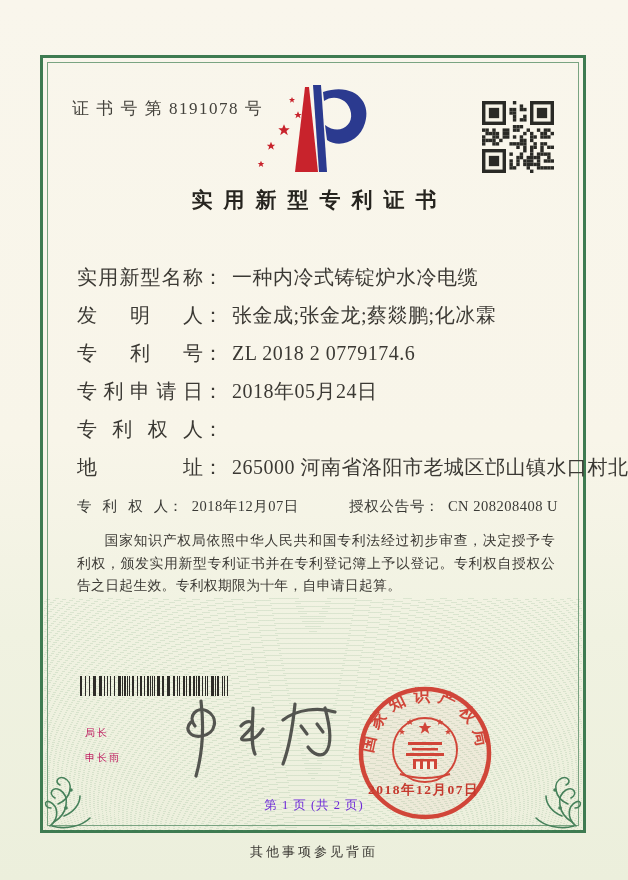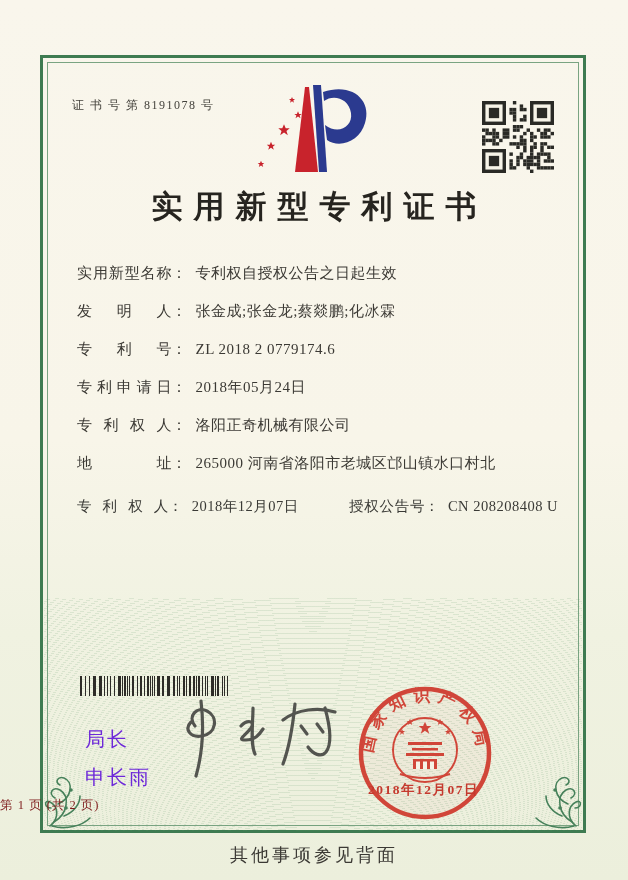--- a/index.html
+++ b/index.html
@@ -5,47 +5,47 @@
   html,body{margin:0;padding:0;}
   body{
     width:628px;height:880px;position:relative;overflow:hidden;
     background:linear-gradient(180deg,#f9f6ec 0%,#f8f5e9 50%,#f0f2e1 72%,#ecefdc 100%);
     font-family:"Liberation Serif","DejaVu Serif",serif;color:#3a3a36;
   }
   .frame{position:absolute;left:40px;top:55px;width:546px;height:778px;border:3px solid #3e7b51;box-sizing:border-box;}
   .frame-inner{position:absolute;left:4px;top:4px;right:4px;bottom:4px;border:1px solid #7aa482;}
   .guilloche{position:absolute;left:44px;top:598px;width:538px;height:233px;
     background:repeating-radial-gradient(140% 120% at 50% 140%,rgba(90,150,100,.15) 0 1px,rgba(0,0,0,0) 1px 4.5px);}
-  .cert-no{position:absolute;left:72px;top:97px;font-size:12px;letter-spacing:1.5px;color:#44423c;}
+  .cert-no{position:absolute;left:72px;top:97px;font-size:17px;letter-spacing:1.5px;color:#44423c;}
   .logo{position:absolute;left:248px;top:80px;width:126px;height:110px;}
   .qr{position:absolute;left:482px;top:101px;width:72px;height:72px;}
-  .title{position:absolute;left:0;top:186px;width:100%;text-align:center;font-size:31px;font-weight:bold;
+  .title{position:absolute;left:0;top:186px;width:100%;text-align:center;font-size:21px;font-weight:bold;
     letter-spacing:11px;text-indent:11px;color:#26241f;}
-  .fields{position:absolute;left:77px;top:264px;width:478px;font-size:15px;color:#3b3934;}
+  .fields{position:absolute;left:77px;top:264px;width:478px;font-size:20px;color:#3b3934;}
   .field-row{display:flex;align-items:baseline;height:20px;margin-bottom:18px;}
   .field-label{display:inline-block;width:6.3em;text-align:justify;text-align-last:justify;flex:none;}
   .colon{margin-right:9px;}
   .field-value{letter-spacing:.5px;white-space:nowrap;}
   .grant-row{position:absolute;left:77px;top:497px;width:478px;font-size:14.5px;}
   .grant-pair{position:absolute;top:0;display:flex;align-items:baseline;}
   .grant-pair.p1{left:0;}
   .grant-pair.p2{left:264px;}
   .grant-pair.p2 .field-label{width:5.2em;margin-left:8px;}
   .paras{position:absolute;left:77px;top:530px;width:478px;}
   .paras p{margin:0;text-indent:2em;font-size:13.8px;line-height:22.6px;text-align:justify;letter-spacing:.3px;color:#3b3934;}
   .barcode{position:absolute;left:80px;top:676px;width:150px;height:20px;}
   .signer{position:absolute;left:85px;top:726px;font-family:"Liberation Sans","DejaVu Sans",sans-serif;
-    font-size:20px;letter-spacing:2px;color:#6d28d9;}
+    font-size:10px;letter-spacing:2px;color:#be185d;}
   .signer div{margin-bottom:11px;}
   .signature{position:absolute;left:165px;top:696px;width:195px;height:90px;}
   .seal{position:absolute;left:352px;top:680px;width:146px;height:146px;opacity:.92;}
   .seal-date{position:absolute;left:368px;top:781px;font-size:13.5px;font-weight:bold;letter-spacing:1.5px;
     color:#c5392e;font-family:"Liberation Serif",serif;}
-  .page-no{position:absolute;left:0;top:797px;width:100%;text-align:left;font-size:12.5px;letter-spacing:1px;color:#7f1d1d;}
-  .back-note{position:absolute;left:0;top:843px;width:100%;text-align:center;font-size:18px;letter-spacing:3px;color:#3b3934;}
+  .page-no{position:absolute;left:0;top:797px;width:100%;text-align:center;font-size:12.5px;letter-spacing:1px;color:#6d28d9;}
+  .back-note{position:absolute;left:0;top:843px;width:100%;text-align:center;font-size:13px;letter-spacing:3px;color:#3b3934;}
   .ornament{position:absolute;width:64px;height:84px;}
   .ornament.bl{left:44px;top:746px;}
   .ornament.br{left:518px;top:746px;transform:scaleX(-1);}
 </style>
 </head>
 <body>
 
 <div class="frame">
   <div class="frame-inner"></div>
 </div>
@@ -207,41 +207,40 @@
       </g>
     </svg>
 </div>
 
 <div class="title">实用新型专利证书</div>
 
 <div class="fields">
   <div class="field-row">
     <span class="field-label">实用新型名称</span>
       <span class="colon">：</span>
-    <span class="field-value">专利权自授权公告之日起生效</span>
+    <span class="field-value">一种内冷式铸锭炉水冷电缆</span>
   </div>
   <div class="field-row">
     <span class="field-label">发明人</span>
       <span class="colon">：</span>
     <span class="field-value">张金成;张金龙;蔡燚鹏;化冰霖</span>
   </div>
   <div class="field-row">
     <span class="field-label">专利号</span>
       <span class="colon">：</span>
     <span class="field-value">ZL 2018 2 0779174.6</span>
   </div>
   <div class="field-row">
     <span class="field-label">专利申请日</span>
       <span class="colon">：</span>
     <span class="field-value">2018年05月24日</span>
   </div>
   <div class="field-row">
     <span class="field-label">专利权人</span>
       <span class="colon">：</span>
-    <span class="field-value">洛阳正奇机械有限公司</span>
   </div>
   <div class="field-row">
     <span class="field-label">地址</span>
       <span class="colon">：</span>
     <span class="field-value">265000 河南省洛阳市老城区邙山镇水口村北</span>
   </div>
 </div>
 
 <div class="grant-row">
   <div class="grant-pair p1">
@@ -250,20 +249,21 @@
     <span class="field-value">2018年12月07日</span>
   </div>
   <div class="grant-pair p2">
     <span class="field-label">授权公告号</span>
       <span class="colon">：</span>
     <span class="field-value">CN 208208408 U</span>
   </div>
 </div>
 
 <div class="paras">
+  <p>国家知识产权局依照中华人民共和国专利法经过初步审查，决定授予专利权，颁发实用新型专利证书并在专利登记簿上予以登记。专利权自授权公告之日起生效。专利权期限为十年，自申请日起算。</p>
 </div>
 
 <div class="barcode">
   <svg width="150" height="20" viewBox="0 0 150 20">
       <g id="barcode-bars">
         <rect x="0" y="0" width="2" height="20" fill="#2e2c28"></rect>
         <rect x="5" y="0" width="1" height="20" fill="#2e2c28"></rect>
         <rect x="9" y="0" width="1" height="20" fill="#2e2c28"></rect>
         <rect x="13" y="0" width="3" height="20" fill="#2e2c28"></rect>
         <rect x="19" y="0" width="3" height="20" fill="#2e2c28"></rect>

